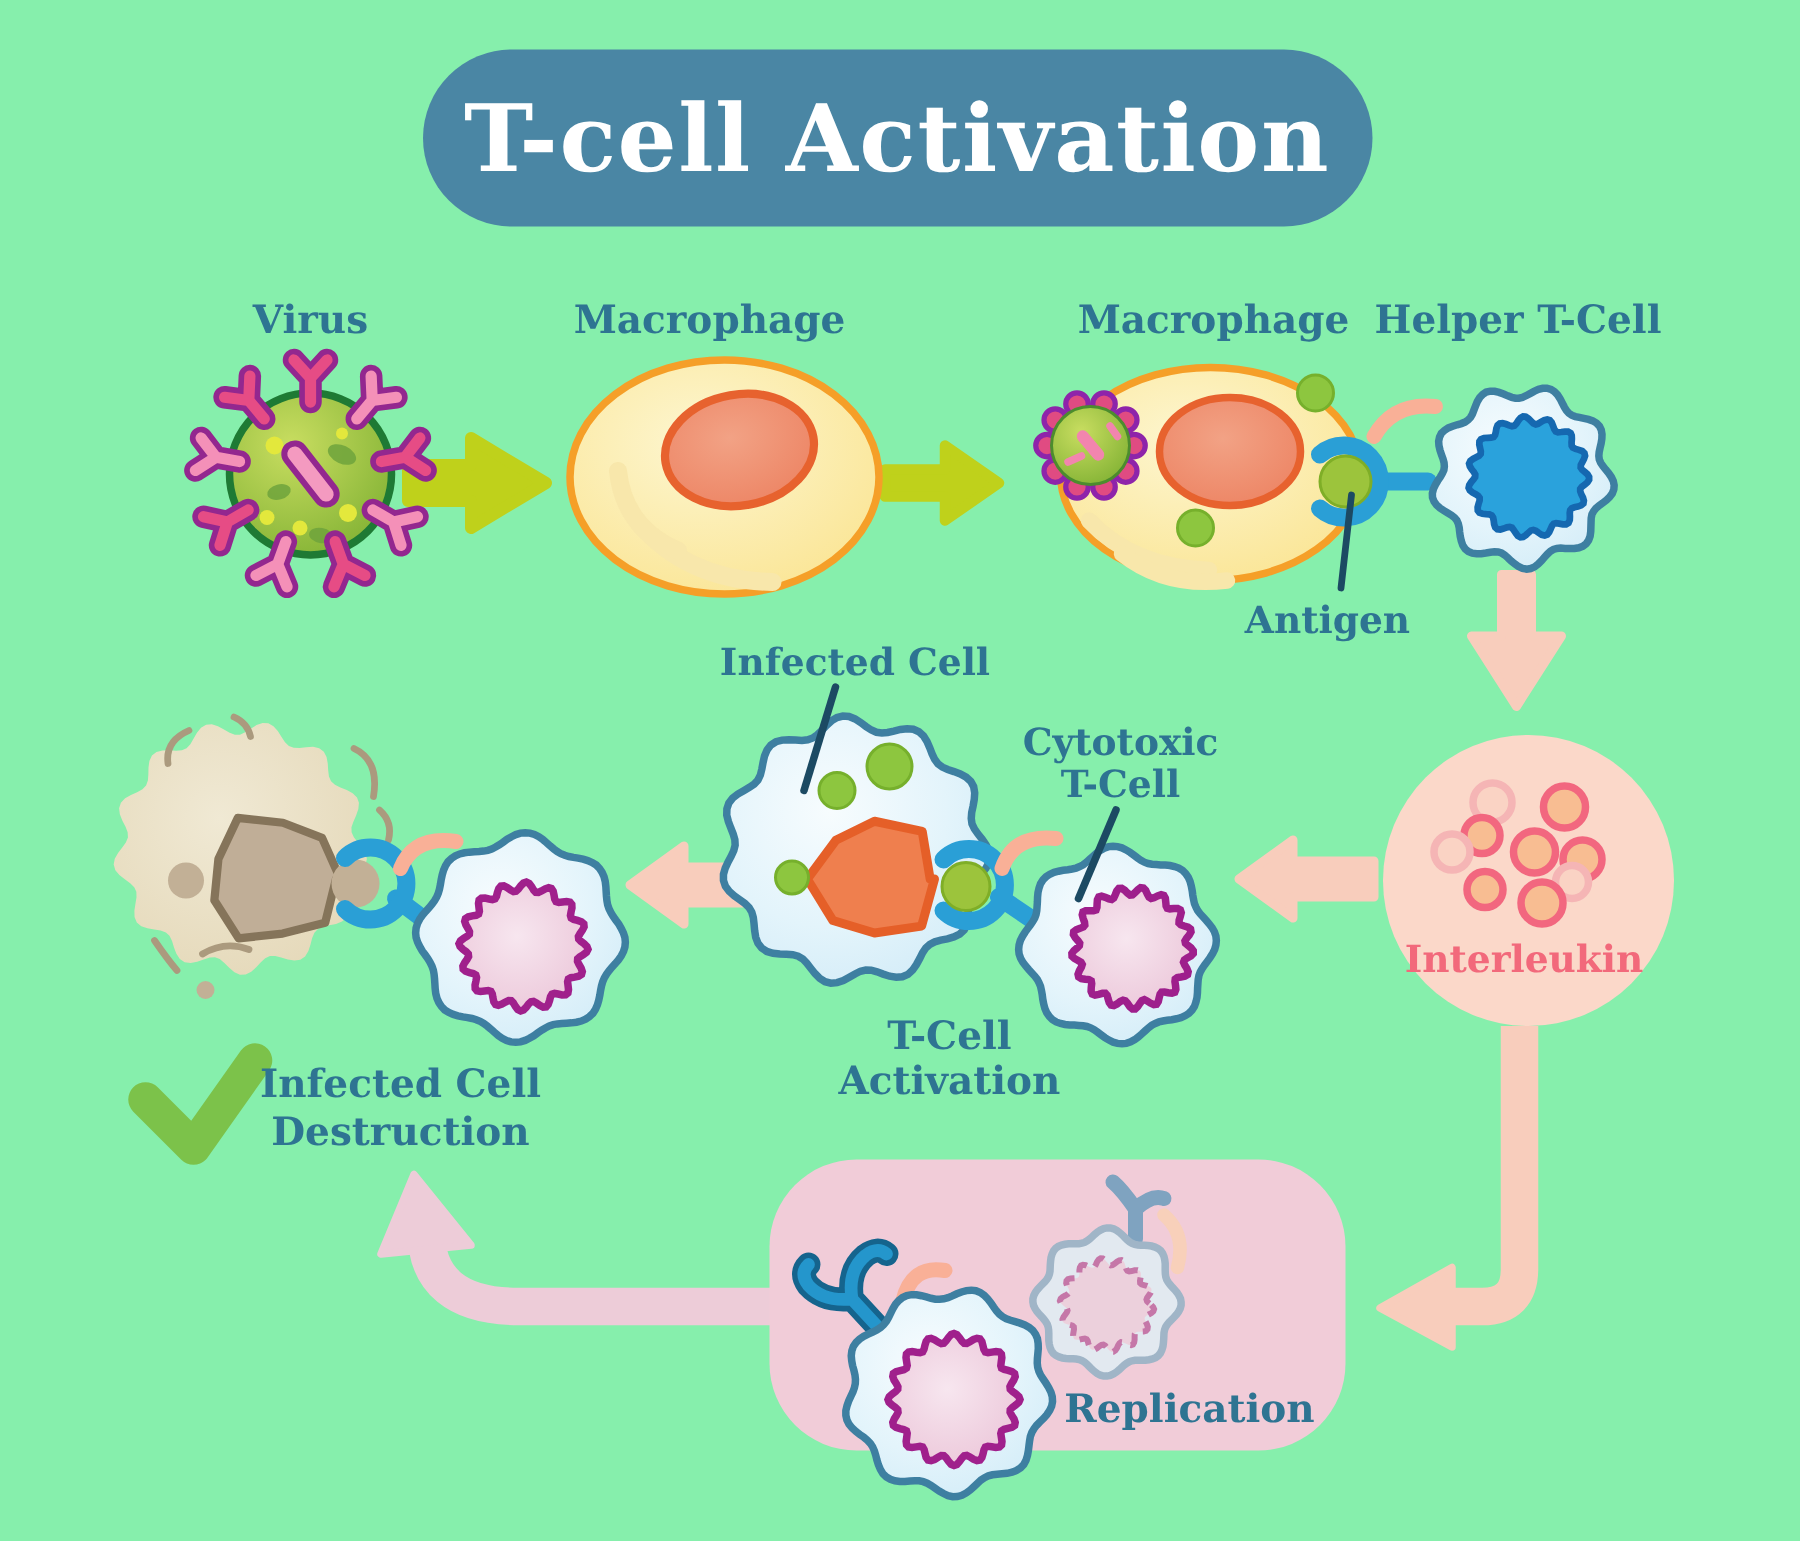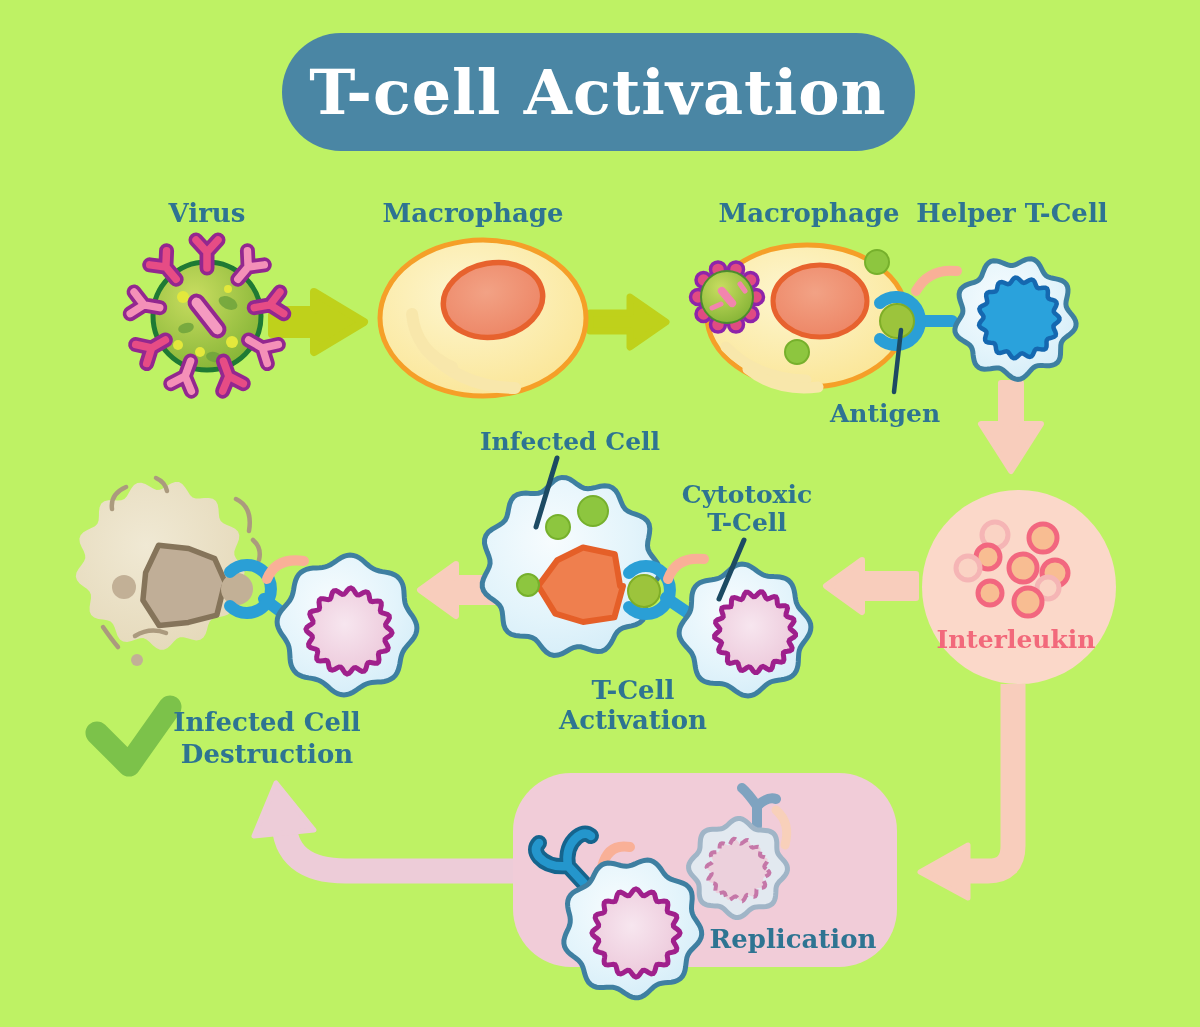--- a/index.html
+++ b/index.html
@@ -1,16 +1,16 @@
 <!DOCTYPE html>
 <html><head>
 <meta charset="utf-8">
 <style>
   html,body{margin:0;padding:0;background:#ffffff;}
-  .stage{width:1200px;height:1027px;position:relative;background:#bef264;}
+  .stage{width:1200px;height:1027px;position:relative;background:#86efac;}
   svg{display:block;}
   .lbl{font-family:"DejaVu Serif", "Liberation Serif", serif;font-weight:bold;font-size:26px;}
   .lbl-sm{font-family:"DejaVu Serif", "Liberation Serif", serif;font-weight:bold;font-size:25px;}
   .title-txt{font-family:"DejaVu Serif", "Liberation Serif", serif;font-weight:bold;font-size:62px;letter-spacing:1px;}
 </style>
 </head>
 <body>
 
 <div class="stage">
 <svg width="1200" height="1027" viewBox="0 0 1200 1027">

